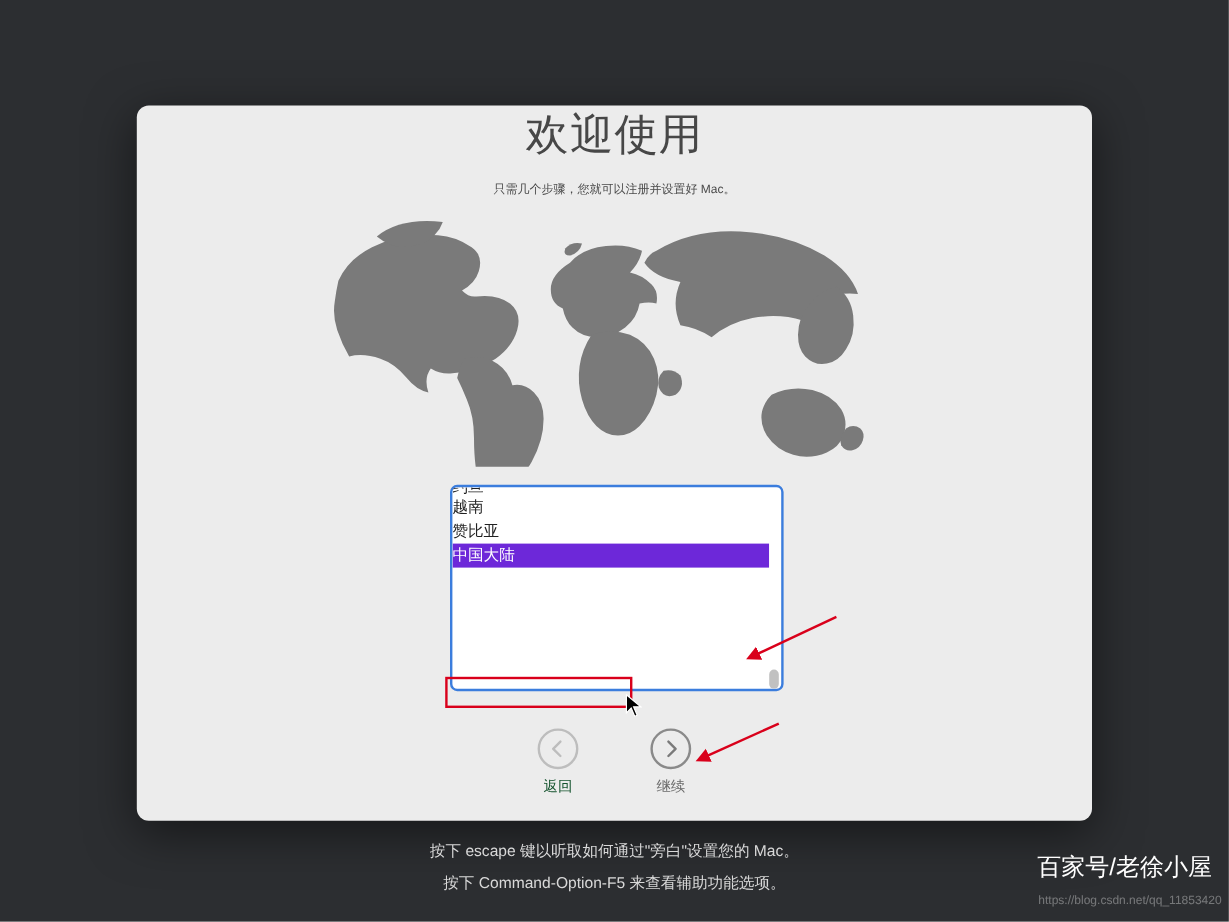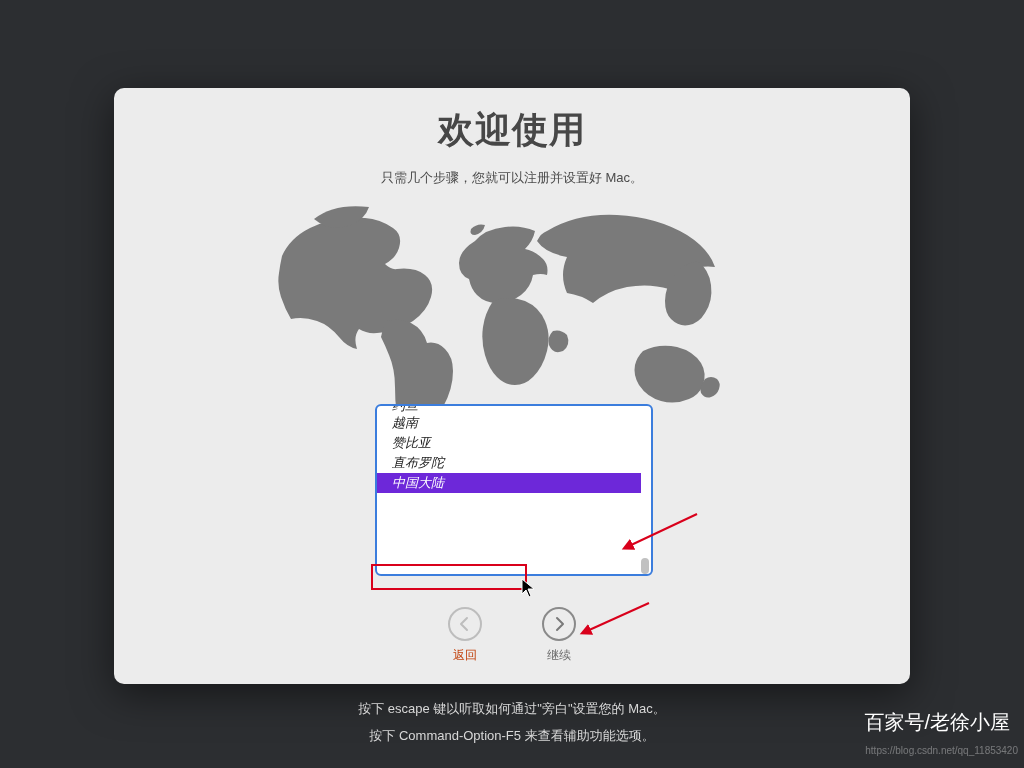--- a/index.html
+++ b/index.html
@@ -15,30 +15,29 @@
     top: 88px;
     width: 796px;
     height: 596px;
     background: #ececec;
     border-radius: 10px;
     box-shadow: 0 10px 40px rgba(0,0,0,.5);
     overflow: hidden;
   }
   .title {
     text-align: center;
-    margin-top: 18px;
     font-size: 36px;
-    font-weight: 700;
+    font-weight: 400;
     color: #474747;
     letter-spacing: 1px;
   }
   .subtitle {
     text-align: center;
     margin-top: 14px;
-    font-size: 13px;
+    font-size: 10px;
     color: #4a4a4a;
   }
   .map {
     display: block;
     margin: 14px auto 0 auto;
     width: 490px;
     height: 210px;
   }
   .map svg { width: 100%; height: 100%; }
   .listbox {
@@ -53,26 +52,25 @@
     overflow: hidden;
   }
   .listitems {
     position: absolute;
     left: 0; top: 0; right: 10px; bottom: 0;
     overflow: hidden;
   }
   .li {
     height: 20px;
     line-height: 20px;
-    padding: 0 15px;
+    padding: 0 0;
     font-size: 13px;
     color: #222;
     white-space: nowrap;
     cursor: default;
-    font-style: italic;
   }
   .li.partial { height: 7px; line-height: 0; overflow: hidden; }
   .li.selected { background: #6d28d9; color: #fff; }
   .scrollbar-track {
     position: absolute;
     right: 2px; top: 2px; bottom: 2px; width: 8px;
   }
   .scrollbar-thumb {
     position: absolute;
     right: 0; width: 8px;
@@ -108,21 +106,21 @@
   .navbtn .circ {
     width: 34px; height: 34px;
     border-radius: 50%;
     border: 2px solid #8a8a8a;
     display: flex;
     align-items: center;
     justify-content: center;
   }
   .navbtn.disabled .circ { border-color: #bdbdbd; }
   .navbtn .lbl { font-size: 12px; color: #6b6b6b; }
-  .navbtn.disabled .lbl { color: #c2410c; font-family: Liberation Serif, serif; }
+  .navbtn.disabled .lbl { color: #14532d; font-family: Liberation Serif, serif; }
   .cursor {
     position: absolute;
     left: 407px; top: 490px;
     width: 14px; height: 20px;
     pointer-events: none;
   }
   .footer {
     position: absolute;
     left: 0; right: 0;
     bottom: 26px;
@@ -173,21 +171,20 @@
         <path d="M204 28 q6 -6 14 -4 q-2 8 -10 10 q-6 0 -4 -6 z"></path>
       </g>
     </svg>
   </div>
 
   <div class="listbox">
     <div class="listitems">
       <div class="li partial">约旦</div>
       <div class="li">越南</div>
       <div class="li">赞比亚</div>
-      <div class="li">直布罗陀</div>
       <div class="li selected">中国大陆</div>
     </div>
     <div class="scrollbar-track">
       <div class="scrollbar-thumb" style="top:150px;height:16px;"></div>
     </div>
   </div>
 
   <div class="highlight-box"></div>
 
   <div class="arrow" style="left:509px; top:424px; width:76px; height:40px;">

